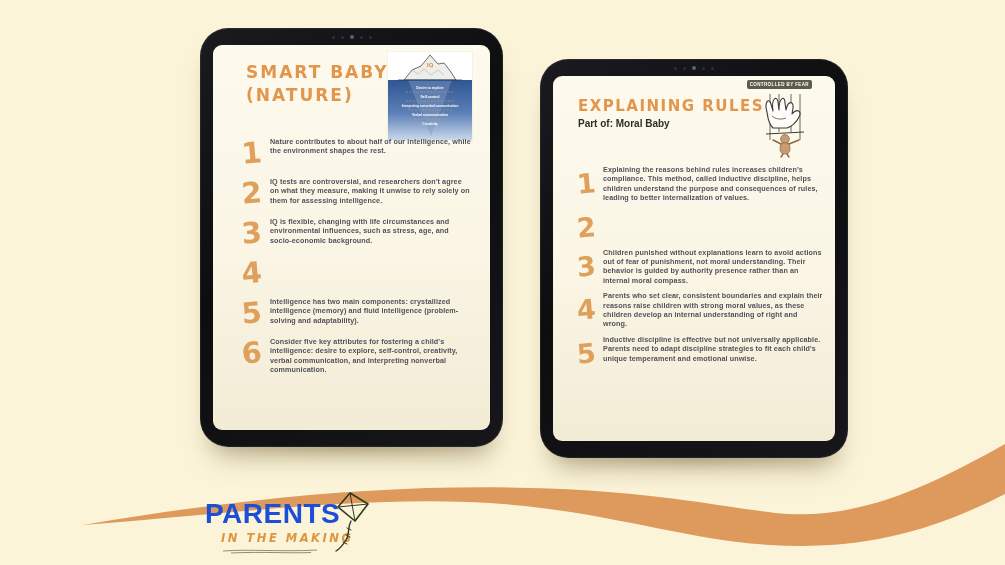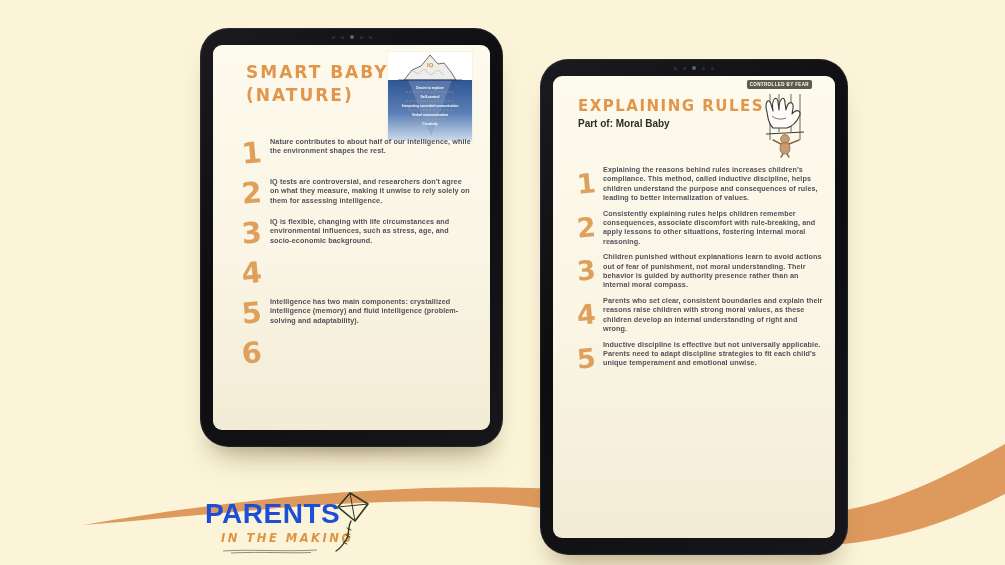--- a/index.html
+++ b/index.html
@@ -29,21 +29,21 @@
   .logo-underline { margin:3px 0 0 16px; display:block; }
 
   
   .tablet {
     position:absolute; z-index:3;
     background:linear-gradient(145deg,#1b1b1f 0%, #0d0d10 45%, #17171b 100%);
     border-radius:28px;
     box-shadow:0 20px 26px -12px rgba(130,112,72,0.55), inset 0 0 2px rgba(255,255,255,0.25);
   }
   .tablet-left  { left:200px; top:28px;  width:303px; height:419px; }
-  .tablet-right { left:540px; top:59px;  width:308px; height:496px; }
+  .tablet-right { left:540px; top:59px;  width:308px; height:399px; }
   .floor-shadow {
     position:absolute; z-index:2; border-radius:50%;
     background:radial-gradient(ellipse at center, rgba(130,112,72,0.38) 0%, rgba(130,112,72,0) 70%);
     filter:blur(4px);
   }
   .floor-shadow.fs-left  { left:192px; top:436px; width:320px; height:20px; }
   .floor-shadow.fs-right { left:532px; top:448px; width:326px; height:20px; }
 
   .screen {
     position:absolute; left:13px; right:13px; top:17px; bottom:17px;
@@ -174,20 +174,21 @@
       </div>
       <div class="list-item">
         <div class="item-number">4</div>
       </div>
       <div class="list-item">
         <div class="item-number">5</div>
         <div class="item-text">Intelligence has two main components: crystallized intelligence (memory) and fluid intelligence (problem-solving and adaptability).</div>
       </div>
       <div class="list-item">
         <div class="item-number">6</div>
+        <div class="item-text">Consider five key attributes for fostering a child's intelligence: desire to explore, self-control, creativity, verbal communication, and interpreting nonverbal communication.</div>
       </div>
     </div>
   </div>
 </div>
 
 <div class="tablet tablet-right">
   <div class="camera-dots">
     <span class="cam-dot"></span>
       <span class="cam-dot"></span>
       <span class="cam-dot lit"></span>
@@ -226,21 +227,20 @@
       </svg>
     </div>
 
     <div class="list list-right">
       <div class="list-item">
         <div class="item-number">1</div>
         <div class="item-text">Explaining the reasons behind rules increases children's compliance. This method, called inductive discipline, helps children understand the purpose and consequences of rules, leading to better internalization of values.</div>
       </div>
       <div class="list-item">
         <div class="item-number">2</div>
-        <div class="item-text">Consistently explaining rules helps children remember consequences, associate discomfort with rule-breaking, and apply lessons to other situations, fostering internal moral reasoning.</div>
       </div>
       <div class="list-item">
         <div class="item-number">3</div>
         <div class="item-text">Children punished without explanations learn to avoid actions out of fear of punishment, not moral understanding. Their behavior is guided by authority presence rather than an internal moral compass.</div>
       </div>
       <div class="list-item">
         <div class="item-number">4</div>
         <div class="item-text">Parents who set clear, consistent boundaries and explain their reasons raise children with strong moral values, as these children develop an internal understanding of right and wrong.</div>
       </div>
       <div class="list-item">

